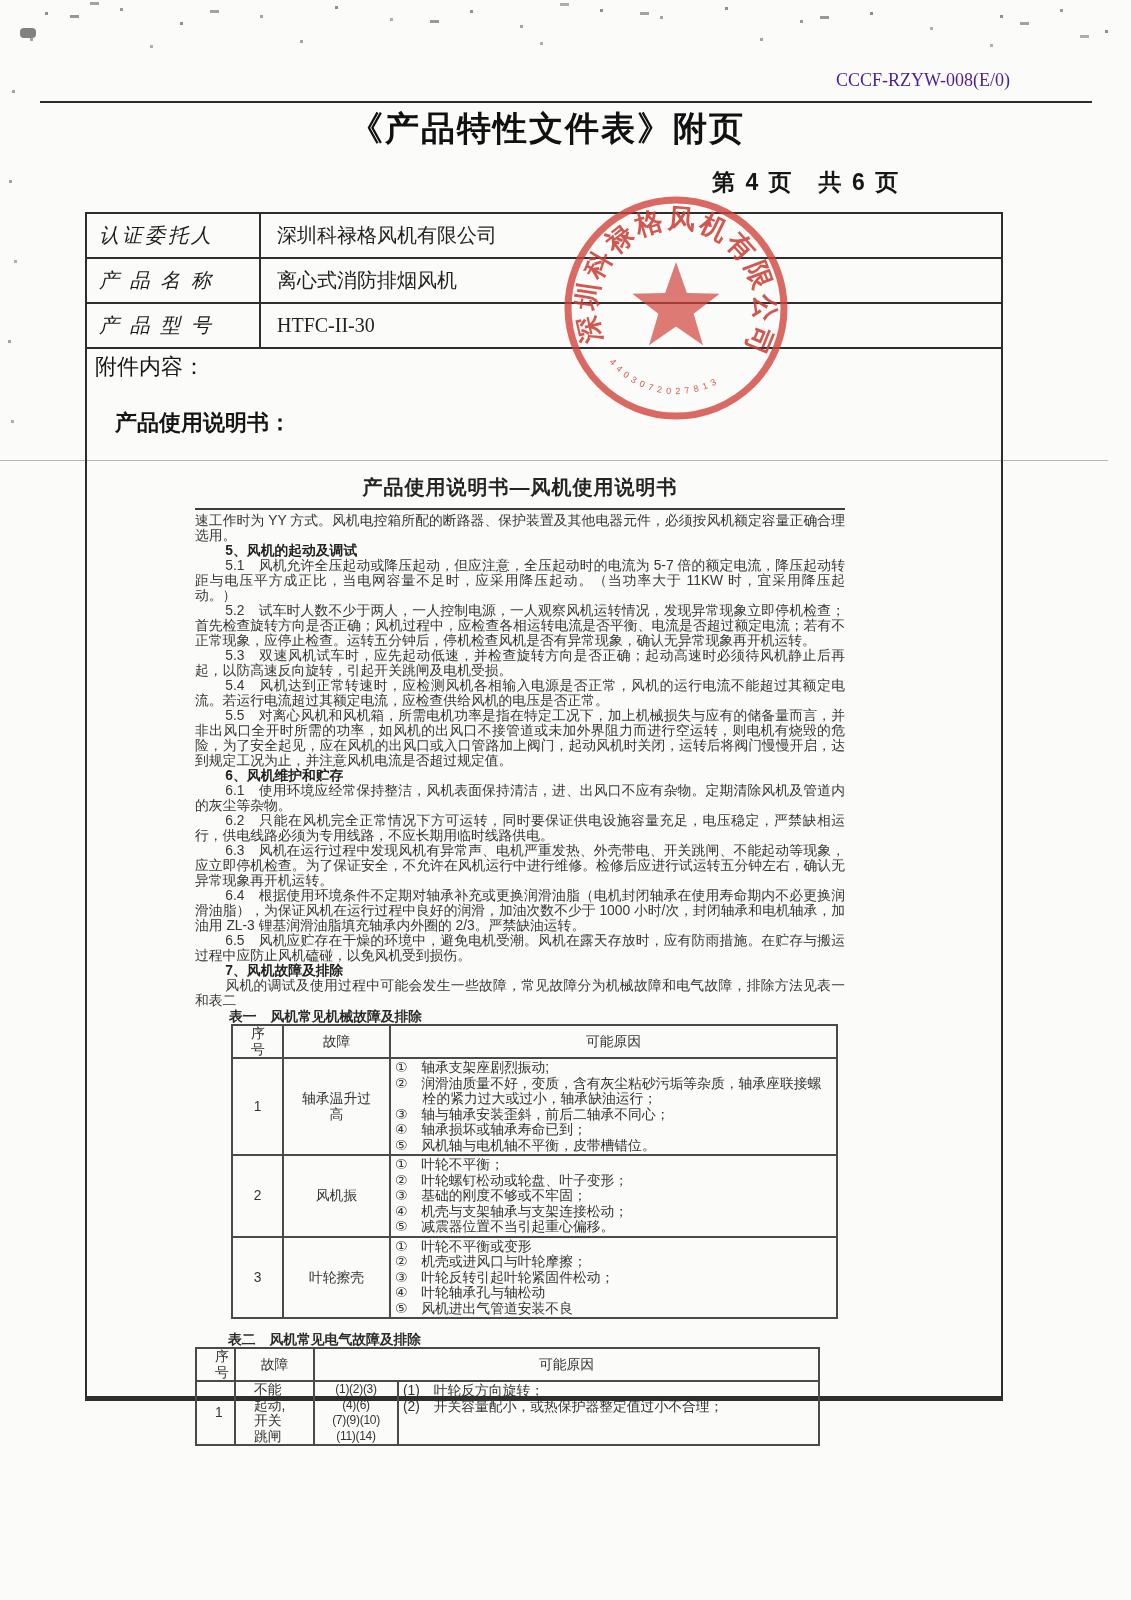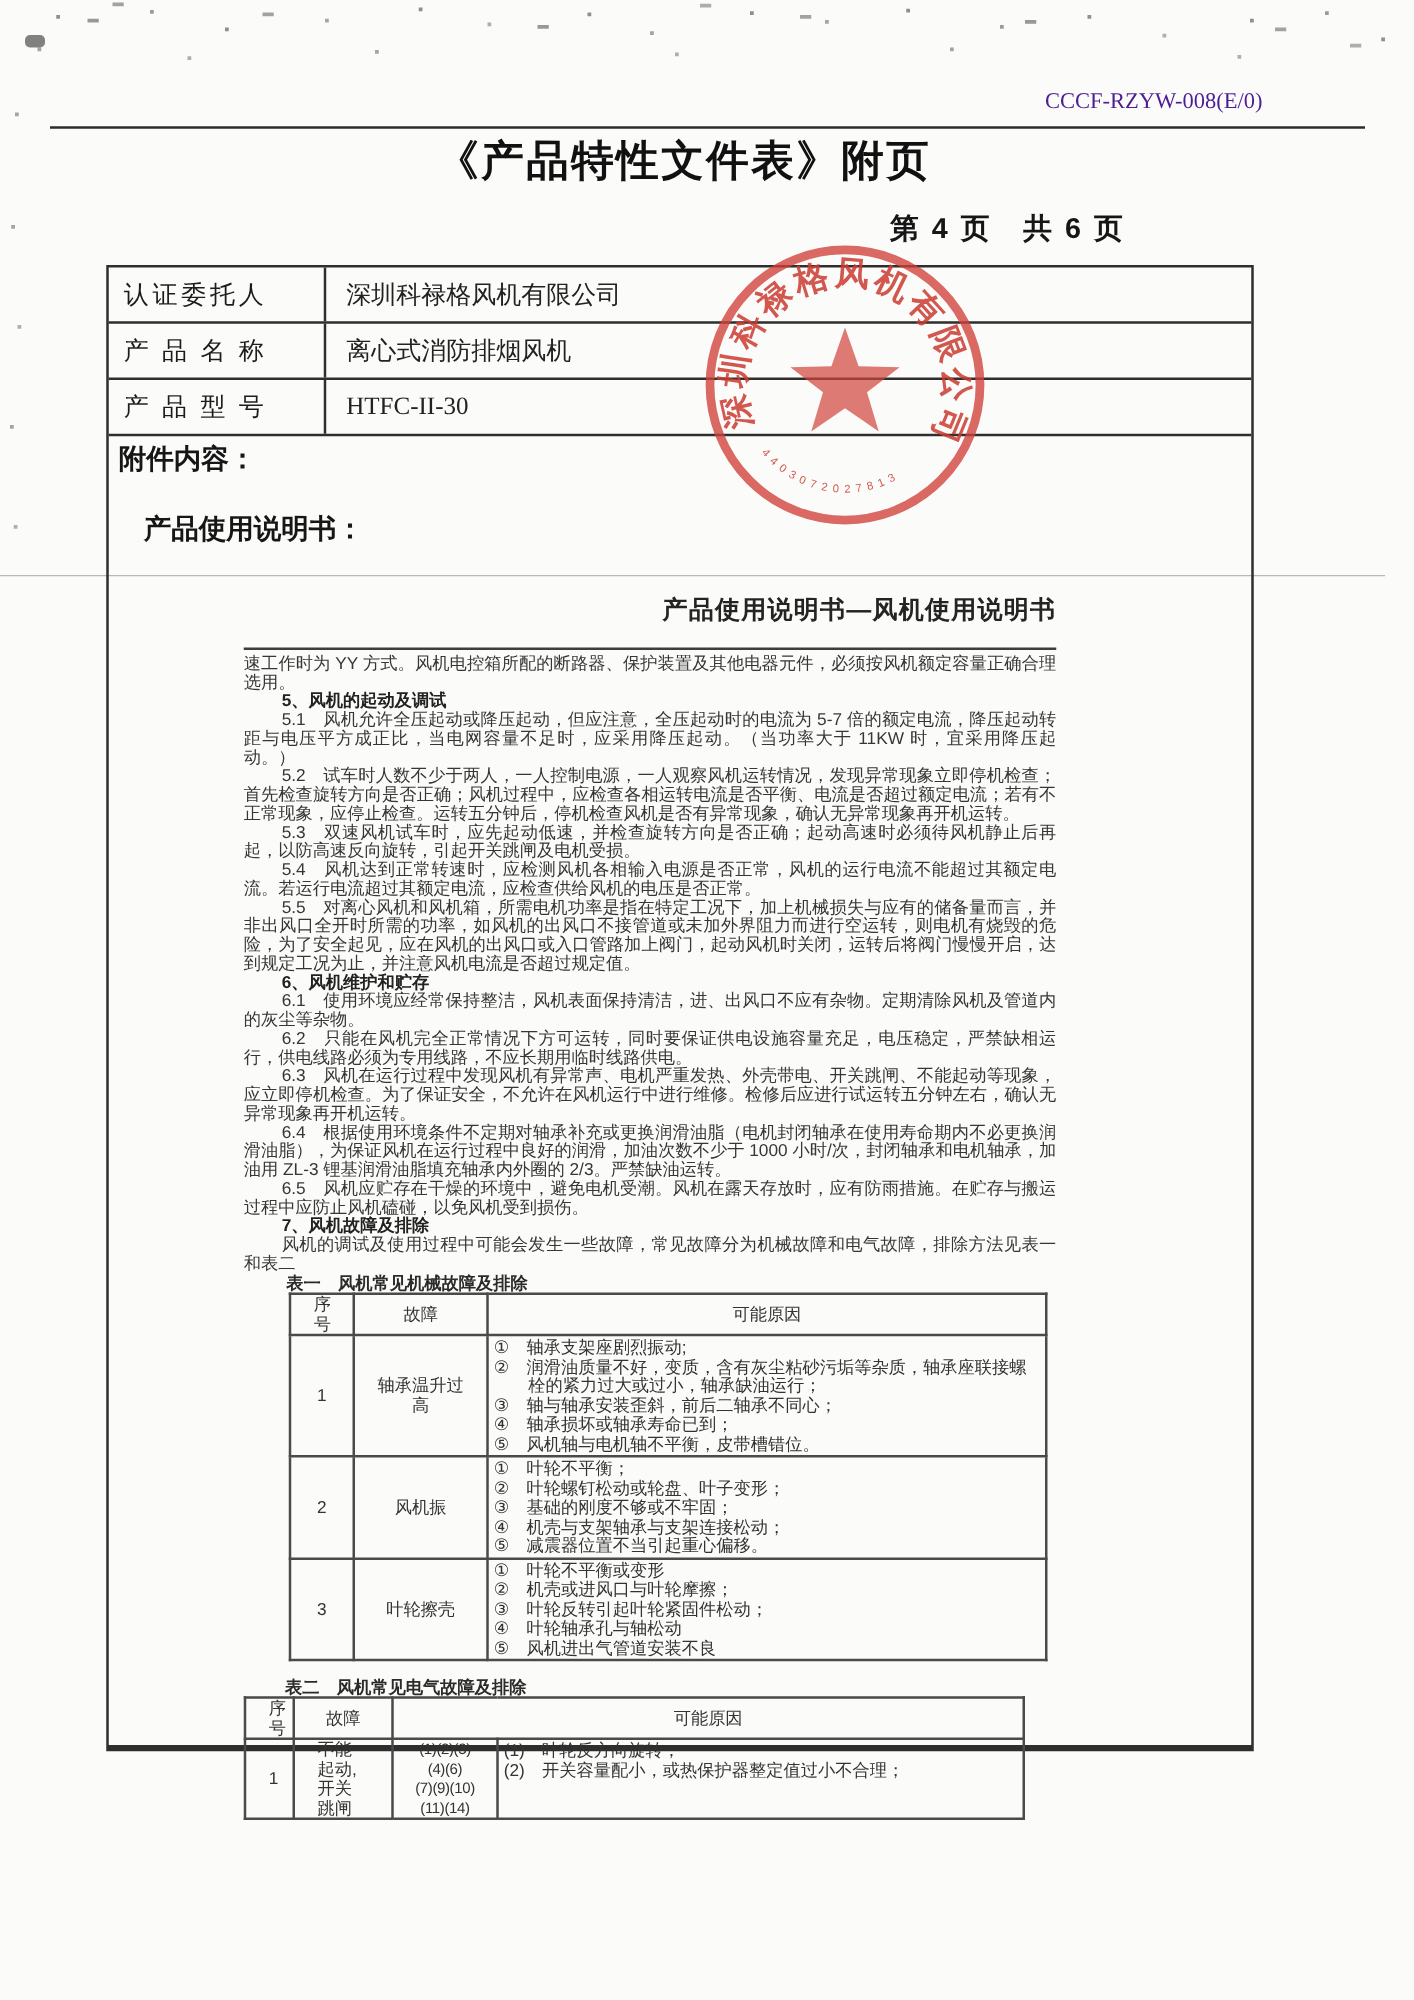--- a/index.html
+++ b/index.html
@@ -33,32 +33,32 @@
   .rule{position:absolute;left:40px;top:101px;width:1052px;height:2px;background:#2c2c2c;}
   .page-title{position:absolute;left:0;top:106px;width:1094px;text-align:center;
     font-size:34px;font-weight:900;letter-spacing:2px;color:#111;}
   .page-ind{position:absolute;left:712px;top:167px;font-size:23px;font-weight:700;letter-spacing:2px;color:#161616;}
   
   .outer{position:absolute;left:85px;top:212px;width:914px;height:1182px;
     border:2px solid #2e2e2e;border-bottom-width:5px;background:transparent;}
   .info-row{height:43px;border-bottom:2px solid #2e2e2e;display:flex;align-items:stretch;}
   .info-cell-label{width:172px;border-right:2px solid #2e2e2e;display:flex;align-items:center;}
   .info-label{width:112px;margin-left:12px;font-size:20px;color:#1c1c1c;
-    text-align:justify;text-align-last:justify;}
+    text-align:justify;text-align-last:justify;font-style:italic;}
   .info-cell-value{flex:1;display:flex;align-items:center;}
   .info-value{margin-left:16px;font-family:"Liberation Serif","DejaVu Serif",serif;
     font-size:20px;color:#222;}
-  .attach-label{position:absolute;left:8px;top:138px;font-size:22px;font-weight:700;color:#161616;}
+  .attach-label{position:absolute;left:8px;top:138px;font-size:22px;font-weight:400;color:#161616;}
   .attach-item{position:absolute;left:28px;top:194px;font-size:22px;font-weight:600;color:#161616;}
   
   .stamp{position:absolute;left:560px;top:184px;width:232px;height:236px;opacity:.85;}
   
   .manual{position:absolute;left:195px;top:474px;width:650px;color:#363636;}
-  .m-title{font-size:20px;font-weight:700;letter-spacing:1px;text-align:right;color:#242424;
-    padding-bottom:17px;border-bottom:2px solid #3d3d3d;margin-bottom:3px;}
+  .m-title{font-size:20px;font-weight:700;letter-spacing:1px;text-align:center;color:#242424;
+    padding-bottom:7px;border-bottom:2px solid #3d3d3d;margin-bottom:3px;}
   .manual p{margin:0;font-size:13.8px;line-height:15px;text-align:justify;}
   .manual p.head{font-weight:700;text-indent:2.2em;color:#222;}
   .manual p.ind{text-indent:2.2em;}
   .cap{font-size:13.8px;line-height:15px;font-weight:600;color:#2b2b2b;}
   .cap1{margin:1px 0 0 34px;}
   .cap2{margin:13px 0 0 33px;}
   table{border-collapse:collapse;table-layout:fixed;color:#333;}
   .t1{width:607px;margin-left:36px;}
   .t2{width:625px;margin-left:0;}
   th,td{border:2px solid #4a4a4a;padding:0 18px;font-weight:400;font-size:13.8px;line-height:15.5px;}

